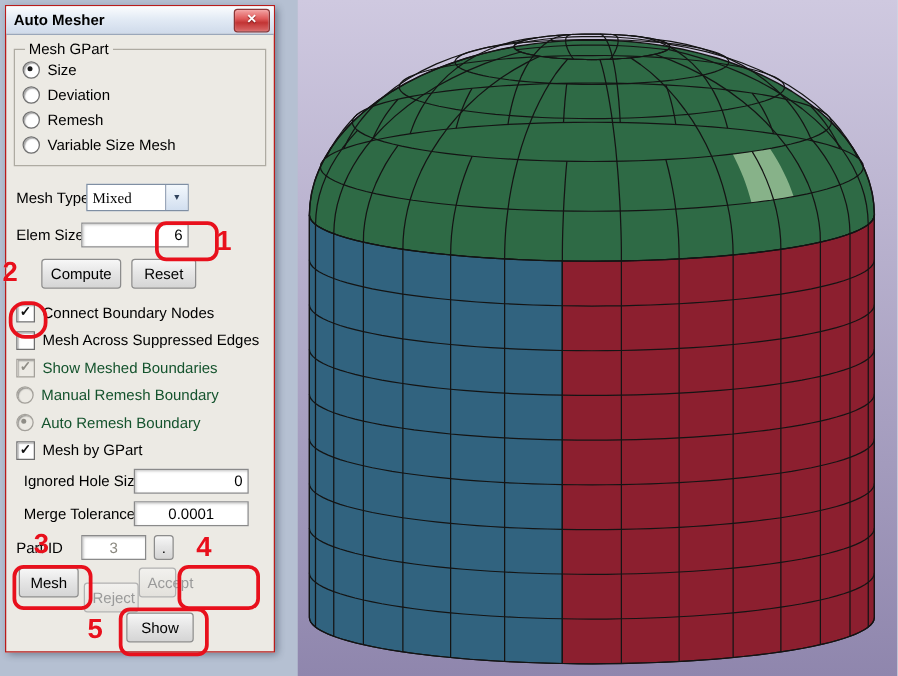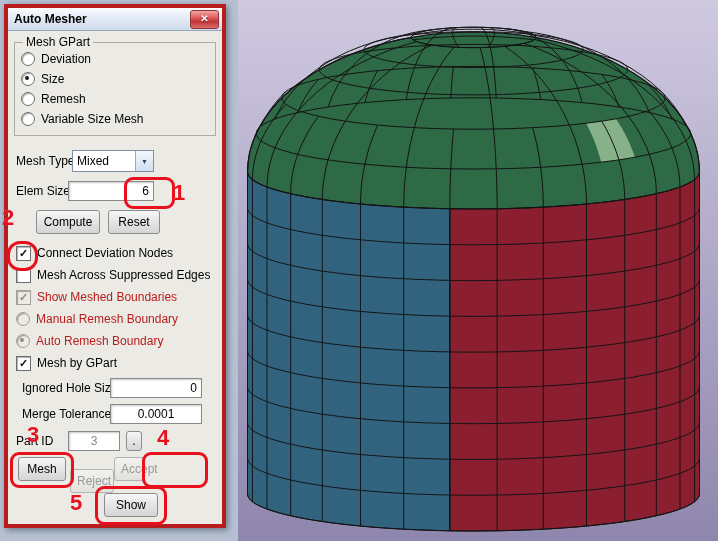--- a/index.html
+++ b/index.html
@@ -6,52 +6,52 @@
   body{width:718px;height:541px;overflow:hidden;font-family:"Liberation Sans",sans-serif;font-size:12px;color:#000;}
   .screen{position:relative;width:718px;height:541px;background:#b5bfce;}
 
   
   .viewport{position:absolute;left:238px;top:0;width:480px;height:541px;}
   .viewport svg{position:absolute;left:0;top:0;}
 
   
   .left-panel{position:absolute;left:0;top:0;width:238px;height:541px;background:#b5c0d2;}
   .dialog{position:absolute;left:4px;top:4px;width:214px;height:516px;background:#eceae4;
-          border:4px solid #b91c1c;box-shadow:2px 2px 6px rgba(20,30,50,.45);}
+          border:1px solid #b91c1c;box-shadow:2px 2px 6px rgba(20,30,50,.45);}
   .titlebar{height:22px;display:flex;align-items:center;padding:0 3px 0 6px;
             background:linear-gradient(#fbfdfe,#e3ebf5 45%,#cfdaea);border-bottom:1px solid #9aa7ba;}
   .title{font-weight:bold;font-size:12px;}
   .close-btn{margin-left:auto;width:27px;height:17px;border:1px solid #8c3434;border-radius:3px;
              background:linear-gradient(#f3a2a2,#e05c5c 40%,#c23434 60%,#d96868);
              display:flex;align-items:center;justify-content:center;box-shadow:inset 0 0 2px #fff3;}
   .close-x{color:#fff;font-weight:bold;font-size:10px;line-height:1;text-shadow:0 1px 1px #701010;}
   .client{padding:0 8px;}
 
   fieldset.group{margin:4px -2px 0;padding:0 6px 6px;border:1px solid #aeaba2;background:transparent;}
   fieldset.group legend{font-size:12px;padding:0 3px;margin-left:2px;}
 
   .row{display:flex;align-items:center;}
   .opt-row{height:20px;display:flex;align-items:center;gap:6px;}
   .check-row{height:22px;display:flex;align-items:center;gap:6px;}
   .lbl{white-space:nowrap;}
-  .dis{color:#b91c1c;}
+  .dis{color:#14532d;}
 
   .rb{width:12px;height:12px;border-radius:50%;background:#fff;border:1px solid #6e6e6e;
       box-shadow:inset 1px 1px 1px rgba(0,0,0,.35);position:relative;flex:0 0 auto;}
   .rb.sel::after{content:"";position:absolute;left:3px;top:3px;width:4px;height:4px;border-radius:50%;background:#1a1a1a;}
   .rb.off{background:#eceae4;border-color:#a3a09a;}
   .rb.off.sel::after{background:#8f8d86;}
 
   .cb{width:13px;height:13px;background:#fff;border:1px solid #6e6e6e;box-shadow:inset 1px 1px 1px rgba(0,0,0,.3);
       display:flex;align-items:center;justify-content:center;flex:0 0 auto;}
   .cb .tick{font-size:11px;font-weight:bold;line-height:1;color:#111;}
   .cb.off{background:#eceae4;border-color:#a3a09a;}
   .cb.off .tick{color:#8f8d86;}
 
-  .combo{width:80px;height:20px;background:#fff;border:1px solid #7f8fa3;display:flex;align-items:center;}
+  .combo{width:80px;height:20px;background:#fff;border:1px solid #7f8fa3;display:flex;align-items:center;font-family:Liberation Serif, serif;}
   .combo-val{flex:1;padding-left:4px;}
   .combo-btn{width:17px;height:100%;border-left:1px solid #9aa7ba;
              background:linear-gradient(#f3f8fc,#d2dff0);display:flex;align-items:center;justify-content:center;}
   .arrow{font-size:7px;color:#30425c;}
 
   input.field{height:20px;border:1px solid #8a8a8a;background:#fff;box-shadow:inset 1px 1px 2px rgba(0,0,0,.22);
               font-family:"Liberation Sans",sans-serif;font-size:12px;box-sizing:border-box;padding:0 4px;}
   .elem-field{width:86px;text-align:right;padding-right:14px;}
   .num-field{width:92px;}
   .right-al{text-align:right;padding-right:12px;}
@@ -193,26 +193,26 @@
         <span class="close-btn">
           <span class="close-x">✕</span>
         </span>
       </div>
 
       <div class="client">
 
         <fieldset class="group">
           <legend>Mesh GPart</legend>
           <div class="opt-row">
+            <span class="rb sel"></span>
+            <span class="lbl">Size</span>
+          </div>
+          <div class="opt-row">
             <span class="rb"></span>
             <span class="lbl">Deviation</span>
-          </div>
-          <div class="opt-row">
-            <span class="rb sel"></span>
-            <span class="lbl">Size</span>
           </div>
           <div class="opt-row">
             <span class="rb"></span>
             <span class="lbl">Remesh</span>
           </div>
           <div class="opt-row">
             <span class="rb"></span>
             <span class="lbl">Variable Size Mesh</span>
           </div>
         </fieldset>
@@ -235,21 +235,21 @@
         <div class="row cmd-row">
           <button class="btn" style="width:64px">Compute</button>
           <button class="btn" style="width:52px">Reset</button>
         </div>
 
         <div class="checks">
           <div class="check-row">
             <span class="cb">
                 <span class="tick">✓</span>
               </span>
-            <span class="lbl">Connect Deviation Nodes</span>
+            <span class="lbl">Connect Boundary Nodes</span>
           </div>
           <div class="check-row">
             <span class="cb"></span>
             <span class="lbl">Mesh Across Suppressed Edges</span>
           </div>
           <div class="check-row">
             <span class="cb off">
                 <span class="tick">✓</span>
               </span>
             <span class="lbl dis">Show Meshed Boundaries</span>

